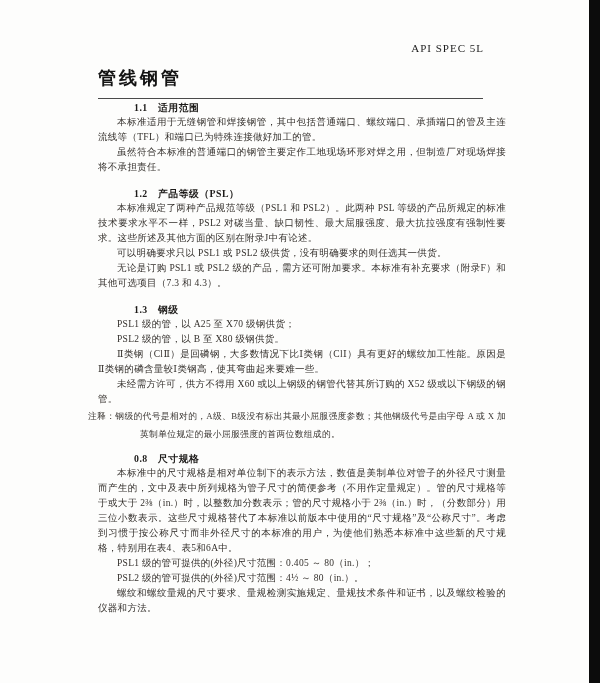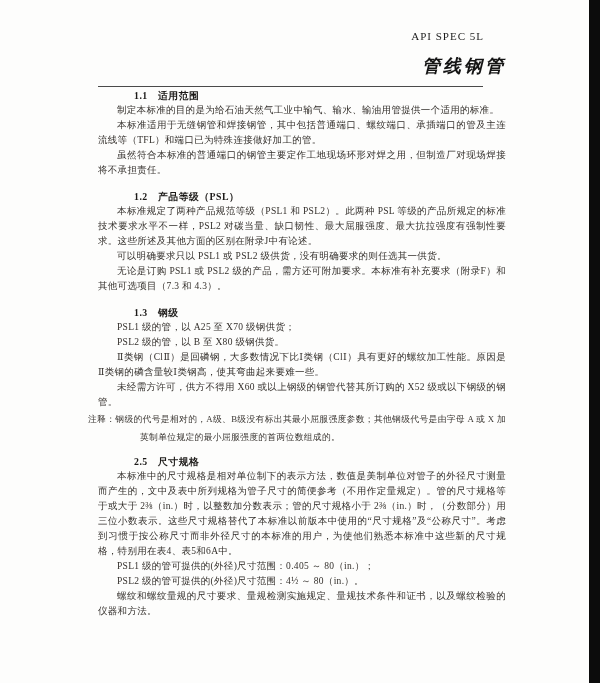--- a/index.html
+++ b/index.html
@@ -9,40 +9,39 @@
     background:#fdfdfc;
     overflow:hidden;
     font-family:"Liberation Serif","DejaVu Serif",serif;
     color:#2e2a26;
   }
   .scan-edge{
     position:absolute;top:0;right:0;
     width:11px;height:683px;
   }
   .content{
-    position:absolute;left:98px;top:0;width:408px;
+    position:absolute;left:98px;top:12px;width:408px;
   }
   .header-right{
     margin-top:30px;
     padding-right:22px;
     text-align:right;
     font-size:11px;
     line-height:13px;
     letter-spacing:1px;
     color:#1d1d1d;
   }
   .doc-title{
     margin-top:11px;
-    text-align:right;
+    text-align:left;
     font-size:18px;
     line-height:24px;
     font-weight:bold;
     letter-spacing:3px;
     color:#141414;
-    font-style:italic;
   }
   .rule{
     margin-top:8px;
     width:385px;
     height:0;
     border-top:1.6px solid #4a4a4a;
   }
   .h1, .h2{
     margin:0;
     font-size:9.8px;
@@ -93,37 +92,36 @@
   <div class="content">
 
     <div class="header-right">API SPEC 5L</div>
 
     <div class="doc-title">管线钢管</div>
 
     <div class="rule" style="border-top-color: rgb(74, 74, 74);"></div>
 
 
     <p class="h2">1.1　适用范围</p>
-    <p class="para">制定本标准的目的是为给石油天然气工业中输气、输水、输油用管提供一个适用的标准。</p>
     <p class="para">本标准适用于无缝钢管和焊接钢管，其中包括普通端口、螺纹端口、承插端口的管及主连流线等（TFL）和端口已为特殊连接做好加工的管。</p>
     <p class="para">虽然符合本标准的普通端口的钢管主要定作工地现场环形对焊之用，但制造厂对现场焊接将不承担责任。</p>
 
     <p class="h2 mt-sec">1.2　产品等级（PSL）</p>
     <p class="para">本标准规定了两种产品规范等级（PSL1 和 PSL2）。此两种 PSL 等级的产品所规定的标准技术要求水平不一样，PSL2 对碳当量、缺口韧性、最大屈服强度、最大抗拉强度有强制性要求。这些所述及其他方面的区别在附录J中有论述。</p>
     <p class="para">可以明确要求只以 PSL1 或 PSL2 级供货，没有明确要求的则任选其一供货。</p>
     <p class="para">无论是订购 PSL1 或 PSL2 级的产品，需方还可附加要求。本标准有补充要求（附录F）和其他可选项目（7.3 和 4.3）。</p>
 
     <p class="h2 mt-sec">1.3　钢级</p>
     <p class="line mt-sm">PSL1 级的管，以 A25 至 X70 级钢供货；</p>
     <p class="line">PSL2 级的管，以 B 至 X80 级钢供货。</p>
     <p class="para mt-md">Ⅱ类钢（ClⅡ）是回磷钢，大多数情况下比Ⅰ类钢（ClⅠ）具有更好的螺纹加工性能。原因是Ⅱ类钢的磷含量较Ⅰ类钢高，使其弯曲起来要难一些。</p>
     <p class="para">未经需方许可，供方不得用 X60 或以上钢级的钢管代替其所订购的 X52 级或以下钢级的钢管。</p>
     <p class="note">注释：钢级的代号是相对的，A级、B级没有标出其最小屈服强度参数；其他钢级代号是由字母 A 或 X 加英制单位规定的最小屈服强度的首两位数组成的。</p>
 
-    <p class="h2 mt-sm">2.5　尺寸规格</p>
+    <p class="h2 mt-sm">0.8　尺寸规格</p>
     <p class="para">本标准中的尺寸规格是相对单位制下的表示方法，数值是美制单位对管子的外径尺寸测量而产生的，文中及表中所列规格为管子尺寸的简便参考（不用作定量规定）。管的尺寸规格等于或大于 2⅜（in.）时，以整数加分数表示；管的尺寸规格小于 2⅜（in.）时，（分数部分）用三位小数表示。这些尺寸规格替代了本标准以前版本中使用的“尺寸规格”及“公称尺寸”。考虑到习惯于按公称尺寸而非外径尺寸的本标准的用户，为使他们熟悉本标准中这些新的尺寸规格，特别用在表4、表5和6A中。</p>
     <p class="line mt-sm">PSL1 级的管可提供的(外径)尺寸范围：0.405 ～ 80（in.）；</p>
     <p class="line">PSL2 级的管可提供的(外径)尺寸范围：4½ ～ 80（in.）。</p>
     <p class="para mt-md">螺纹和螺纹量规的尺寸要求、量规检测实施规定、量规技术条件和证书，以及螺纹检验的仪器和方法。</p>
 
   </div>
 
   <div class="scan-edge" style="background: rgb(12, 12, 12);"></div>
 </div>
 

